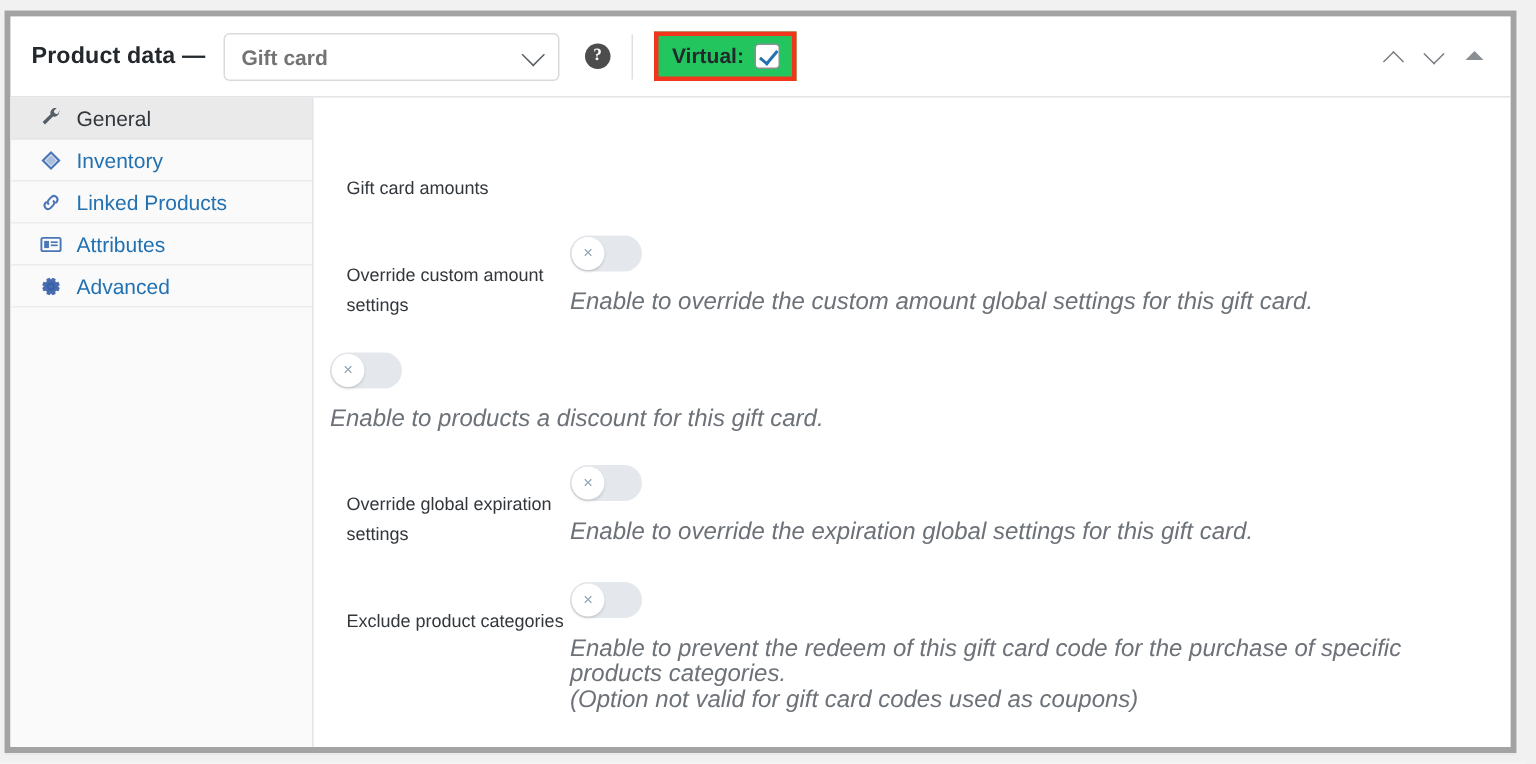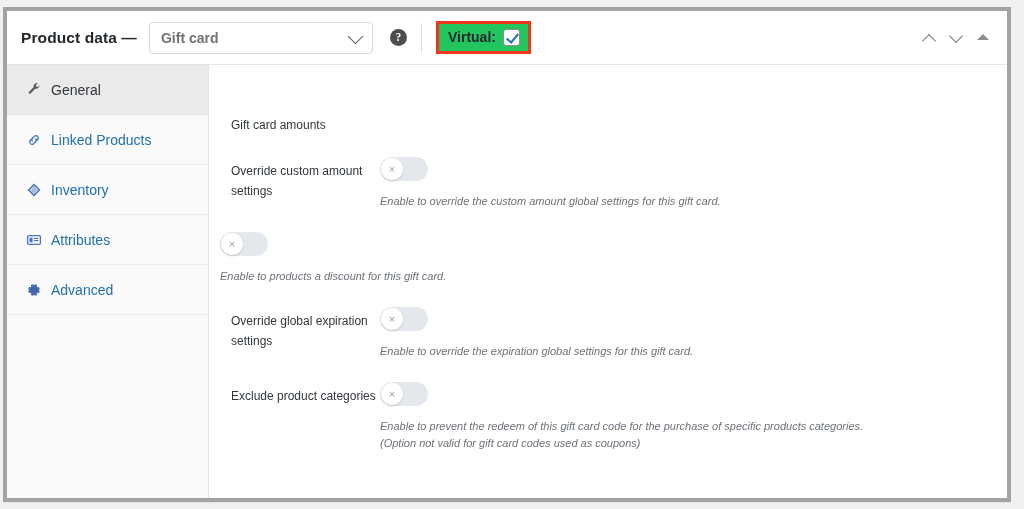--- a/index.html
+++ b/index.html
@@ -160,21 +160,21 @@
   .sidebar {
     width: 202px;
     flex: none;
     background: #fafafa;
     border-right: 1px solid #e2e4e7;
   }
   .side-item {
     display: flex;
     align-items: center;
     gap: 9px;
-    height: 50px;
+    height: 28px;
     padding: 0 12px 0 19px;
     border-bottom: 1px solid #ececec;
     font-size: 14px;
     color: #2271b1;
     cursor: pointer;
     background: transparent;
   }
   .side-item.active {
     background: #eaeaea;
     color: #32373c;
@@ -201,21 +201,21 @@
   }
   .field-label {
     width: 160px;
     flex: none;
     font-size: 12px;
     color: #32373c;
     line-height: 20px;
     padding-top: 10px;
     padding-left: 11px;
   }
-  .field-label.tight { padding-top: 4px; }
+  .field-label.tight { padding-top: 4px; margin-top: 12px; }
   .field-ctl { flex: 1; }
 
   .amt-inputs { display: flex; gap: 13px; align-items: center; }
   .amt-input {
     width: 104px; height: 42px;
     border: 1px solid #dfe2e6;
     border-radius: 5px;
     background: #fff;
     font-family: "Liberation Sans", sans-serif;
     font-size: 15px;
@@ -255,21 +255,21 @@
     box-shadow: 0 1px 2px rgba(0,0,0,0.16);
     display: flex;
     align-items: center;
     justify-content: center;
     font-size: 11px;
     color: #8fa2b5;
     font-family: "Liberation Sans", sans-serif;
   }
   .hint {
     margin-top: 12px;
-    font-size: 11px;
+    font-size: 16px;
     font-style: italic;
     color: #6d7278;
     line-height: 17px;
   }
   .hint .l2 { display: block; }
 </style>
 </head>
 <body>
 
 <div class="panel">
@@ -307,31 +307,31 @@
 
       <div class="side-item active">
         <svg class="side-ico" viewBox="0 0 20 20">
           <path fill="#555d66" d="M16.7 3.3a4.2 4.2 0 0 1-5.1 5.1L5 15l-2-2 6.6-6.6a4.2 4.2 0 0 1 5.1-5.1l-2.4 2.4.7 2 2 .7 2.4-2.4z"></path>
         </svg>
         <span>General</span>
       </div>
 
       <div class="side-item">
         <svg class="side-ico" viewBox="0 0 20 20">
-          <path fill="none" stroke="#4a76b8" stroke-width="1.7" d="M8.2 11.8a3 3 0 0 1 0-4.2l2.4-2.4a3 3 0 0 1 4.2 4.2l-1.3 1.3M11.8 8.2a3 3 0 0 1 0 4.2l-2.4 2.4a3 3 0 0 1-4.2-4.2l1.3-1.3"></path>
-        </svg>
-        <span>Linked Products</span>
-      </div>
-
-      <div class="side-item">
-        <svg class="side-ico" viewBox="0 0 20 20">
           <path fill="#4a76b8" d="M10 2 2 10l8 8 8-8-8-8zm0 2.6L15.4 10 10 15.4 4.6 10 10 4.6z"></path>
           <path fill="#4a76b8" d="M10 5.4 5.4 10 10 14.6 14.6 10 10 5.4z" opacity=".45"></path>
         </svg>
         <span>Inventory</span>
+      </div>
+
+      <div class="side-item">
+        <svg class="side-ico" viewBox="0 0 20 20">
+          <path fill="none" stroke="#4a76b8" stroke-width="1.7" d="M8.2 11.8a3 3 0 0 1 0-4.2l2.4-2.4a3 3 0 0 1 4.2 4.2l-1.3 1.3M11.8 8.2a3 3 0 0 1 0 4.2l-2.4 2.4a3 3 0 0 1-4.2-4.2l1.3-1.3"></path>
+        </svg>
+        <span>Linked Products</span>
       </div>
 
       <div class="side-item">
         <svg class="side-ico" viewBox="0 0 20 20">
           <rect x="2" y="4.5" width="16" height="11" rx="1.4" fill="none" stroke="#4a76b8" stroke-width="1.6"></rect>
           <rect x="4.3" y="7" width="4" height="6" fill="#4a76b8"></rect>
           <rect x="9.8" y="7.4" width="5.8" height="1.4" fill="#4a76b8"></rect>
           <rect x="9.8" y="10" width="5.8" height="1.4" fill="#4a76b8"></rect>
         </svg>
         <span>Attributes</span>

